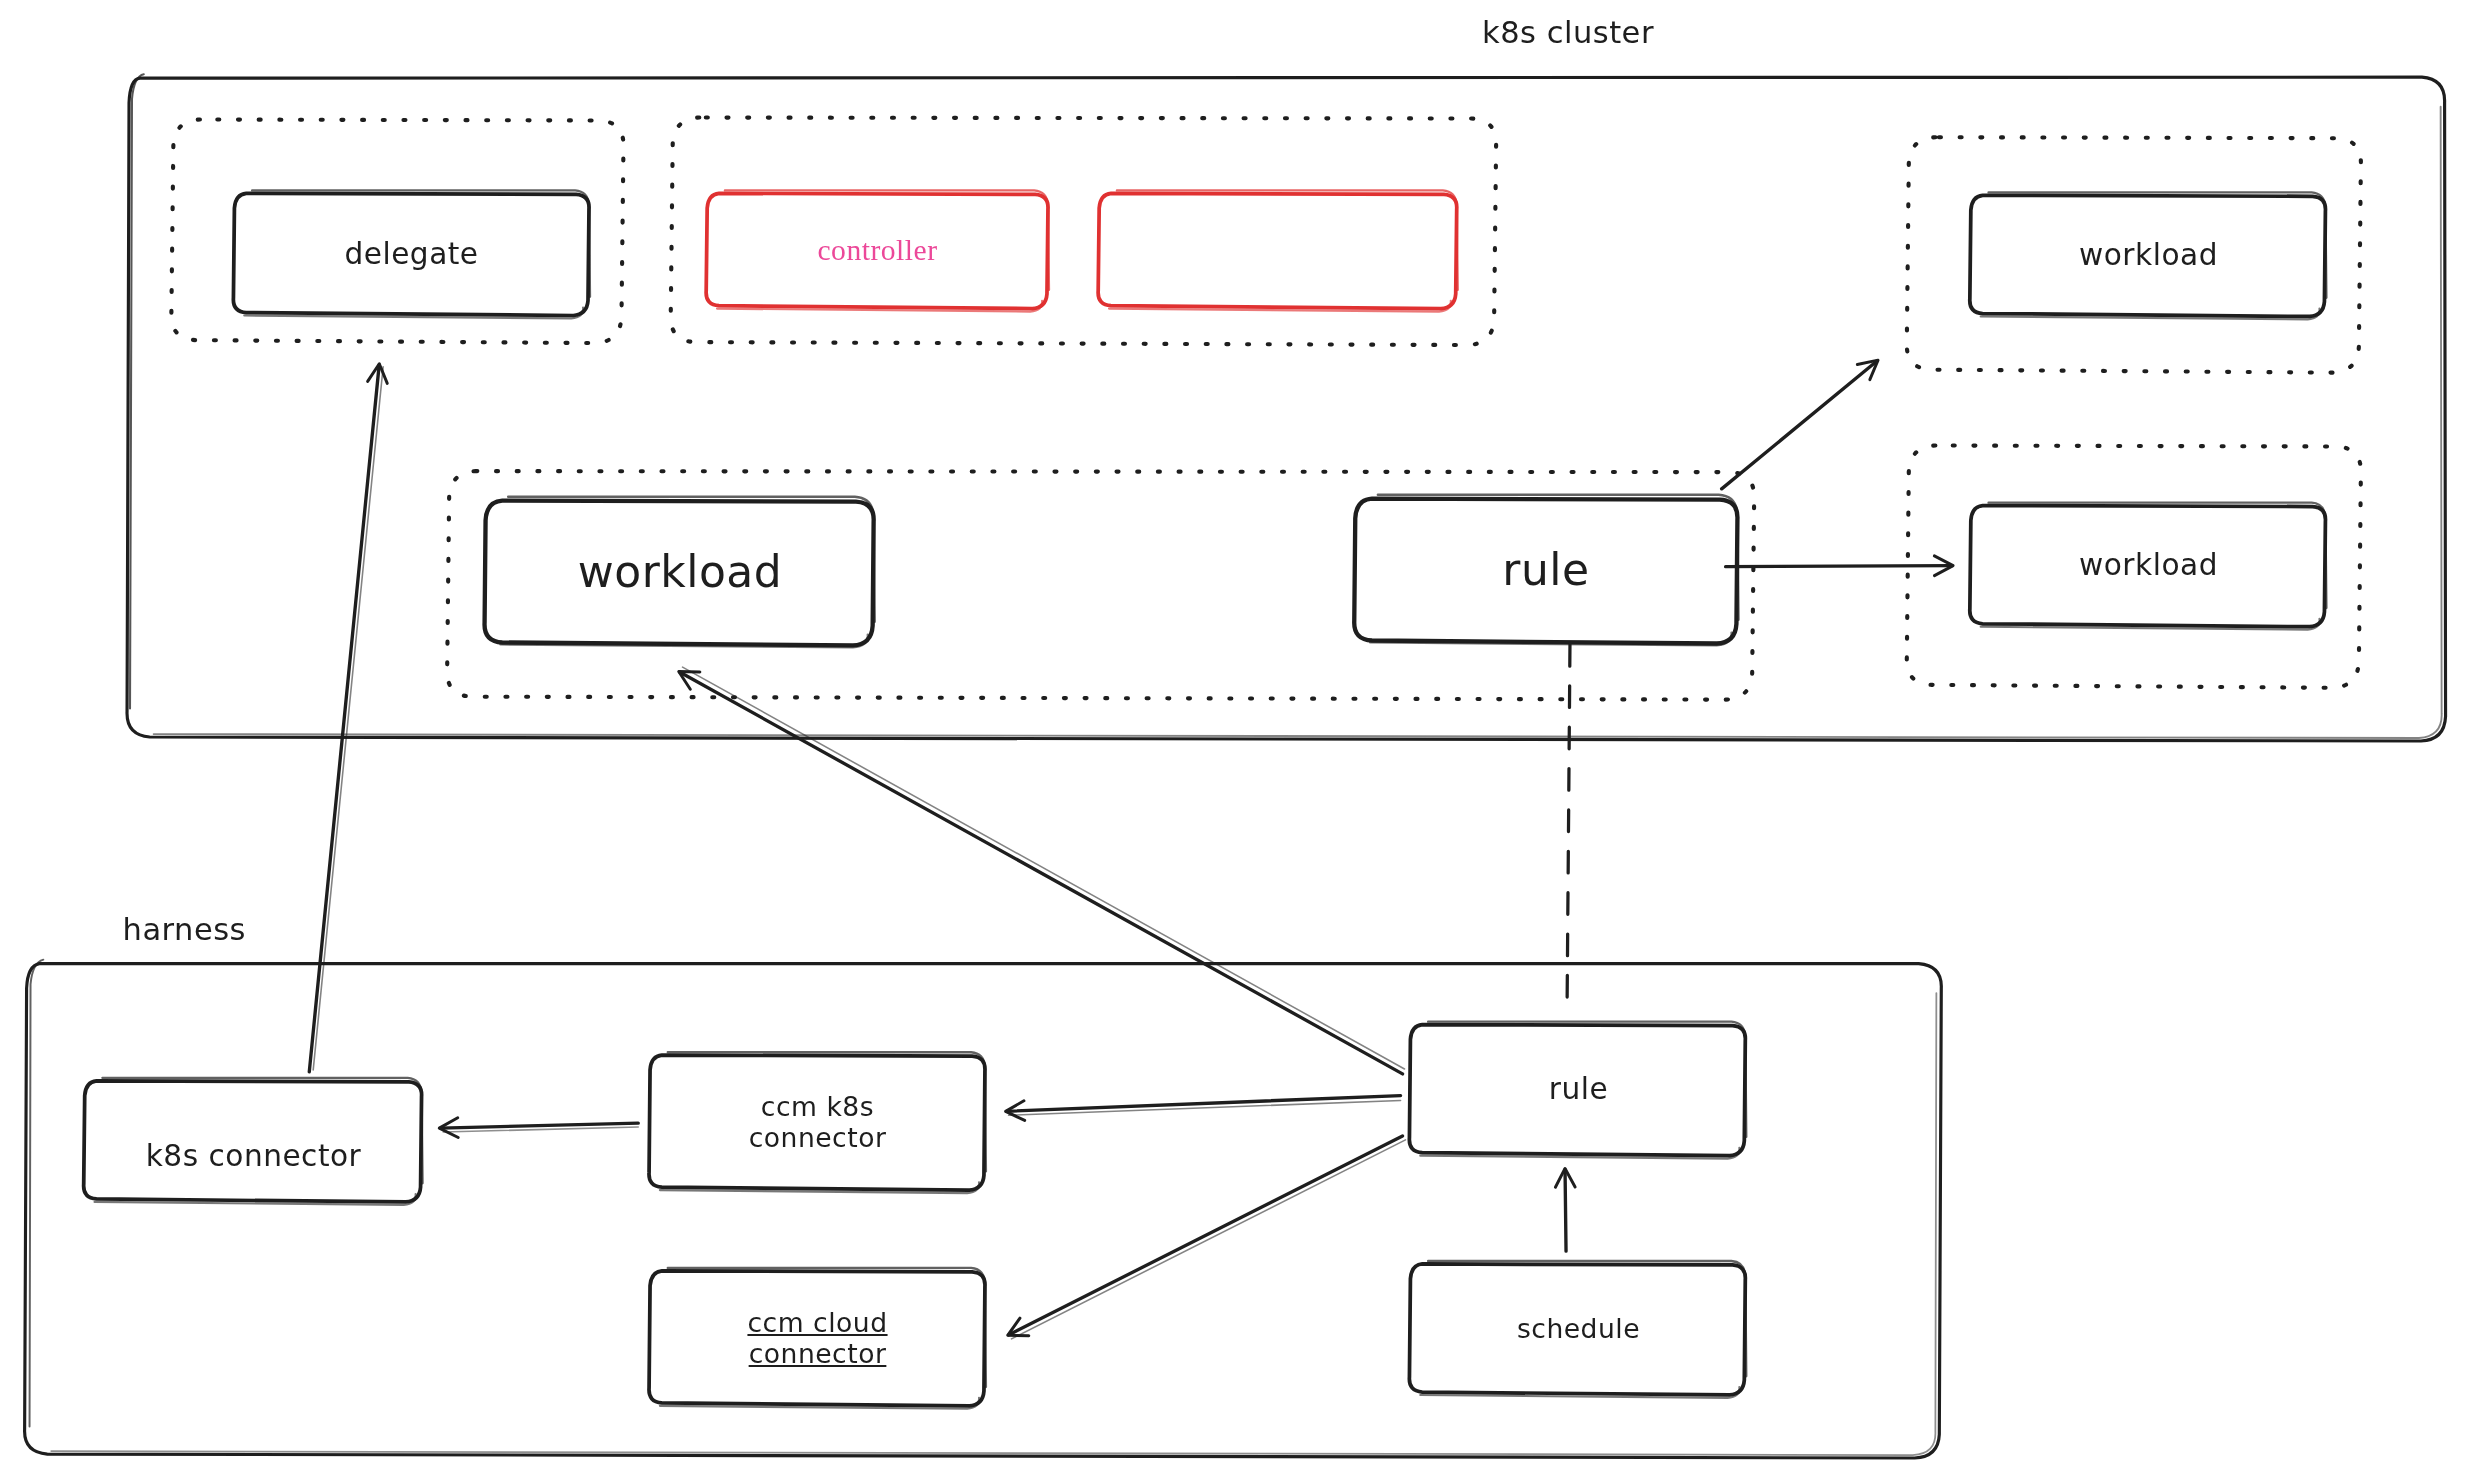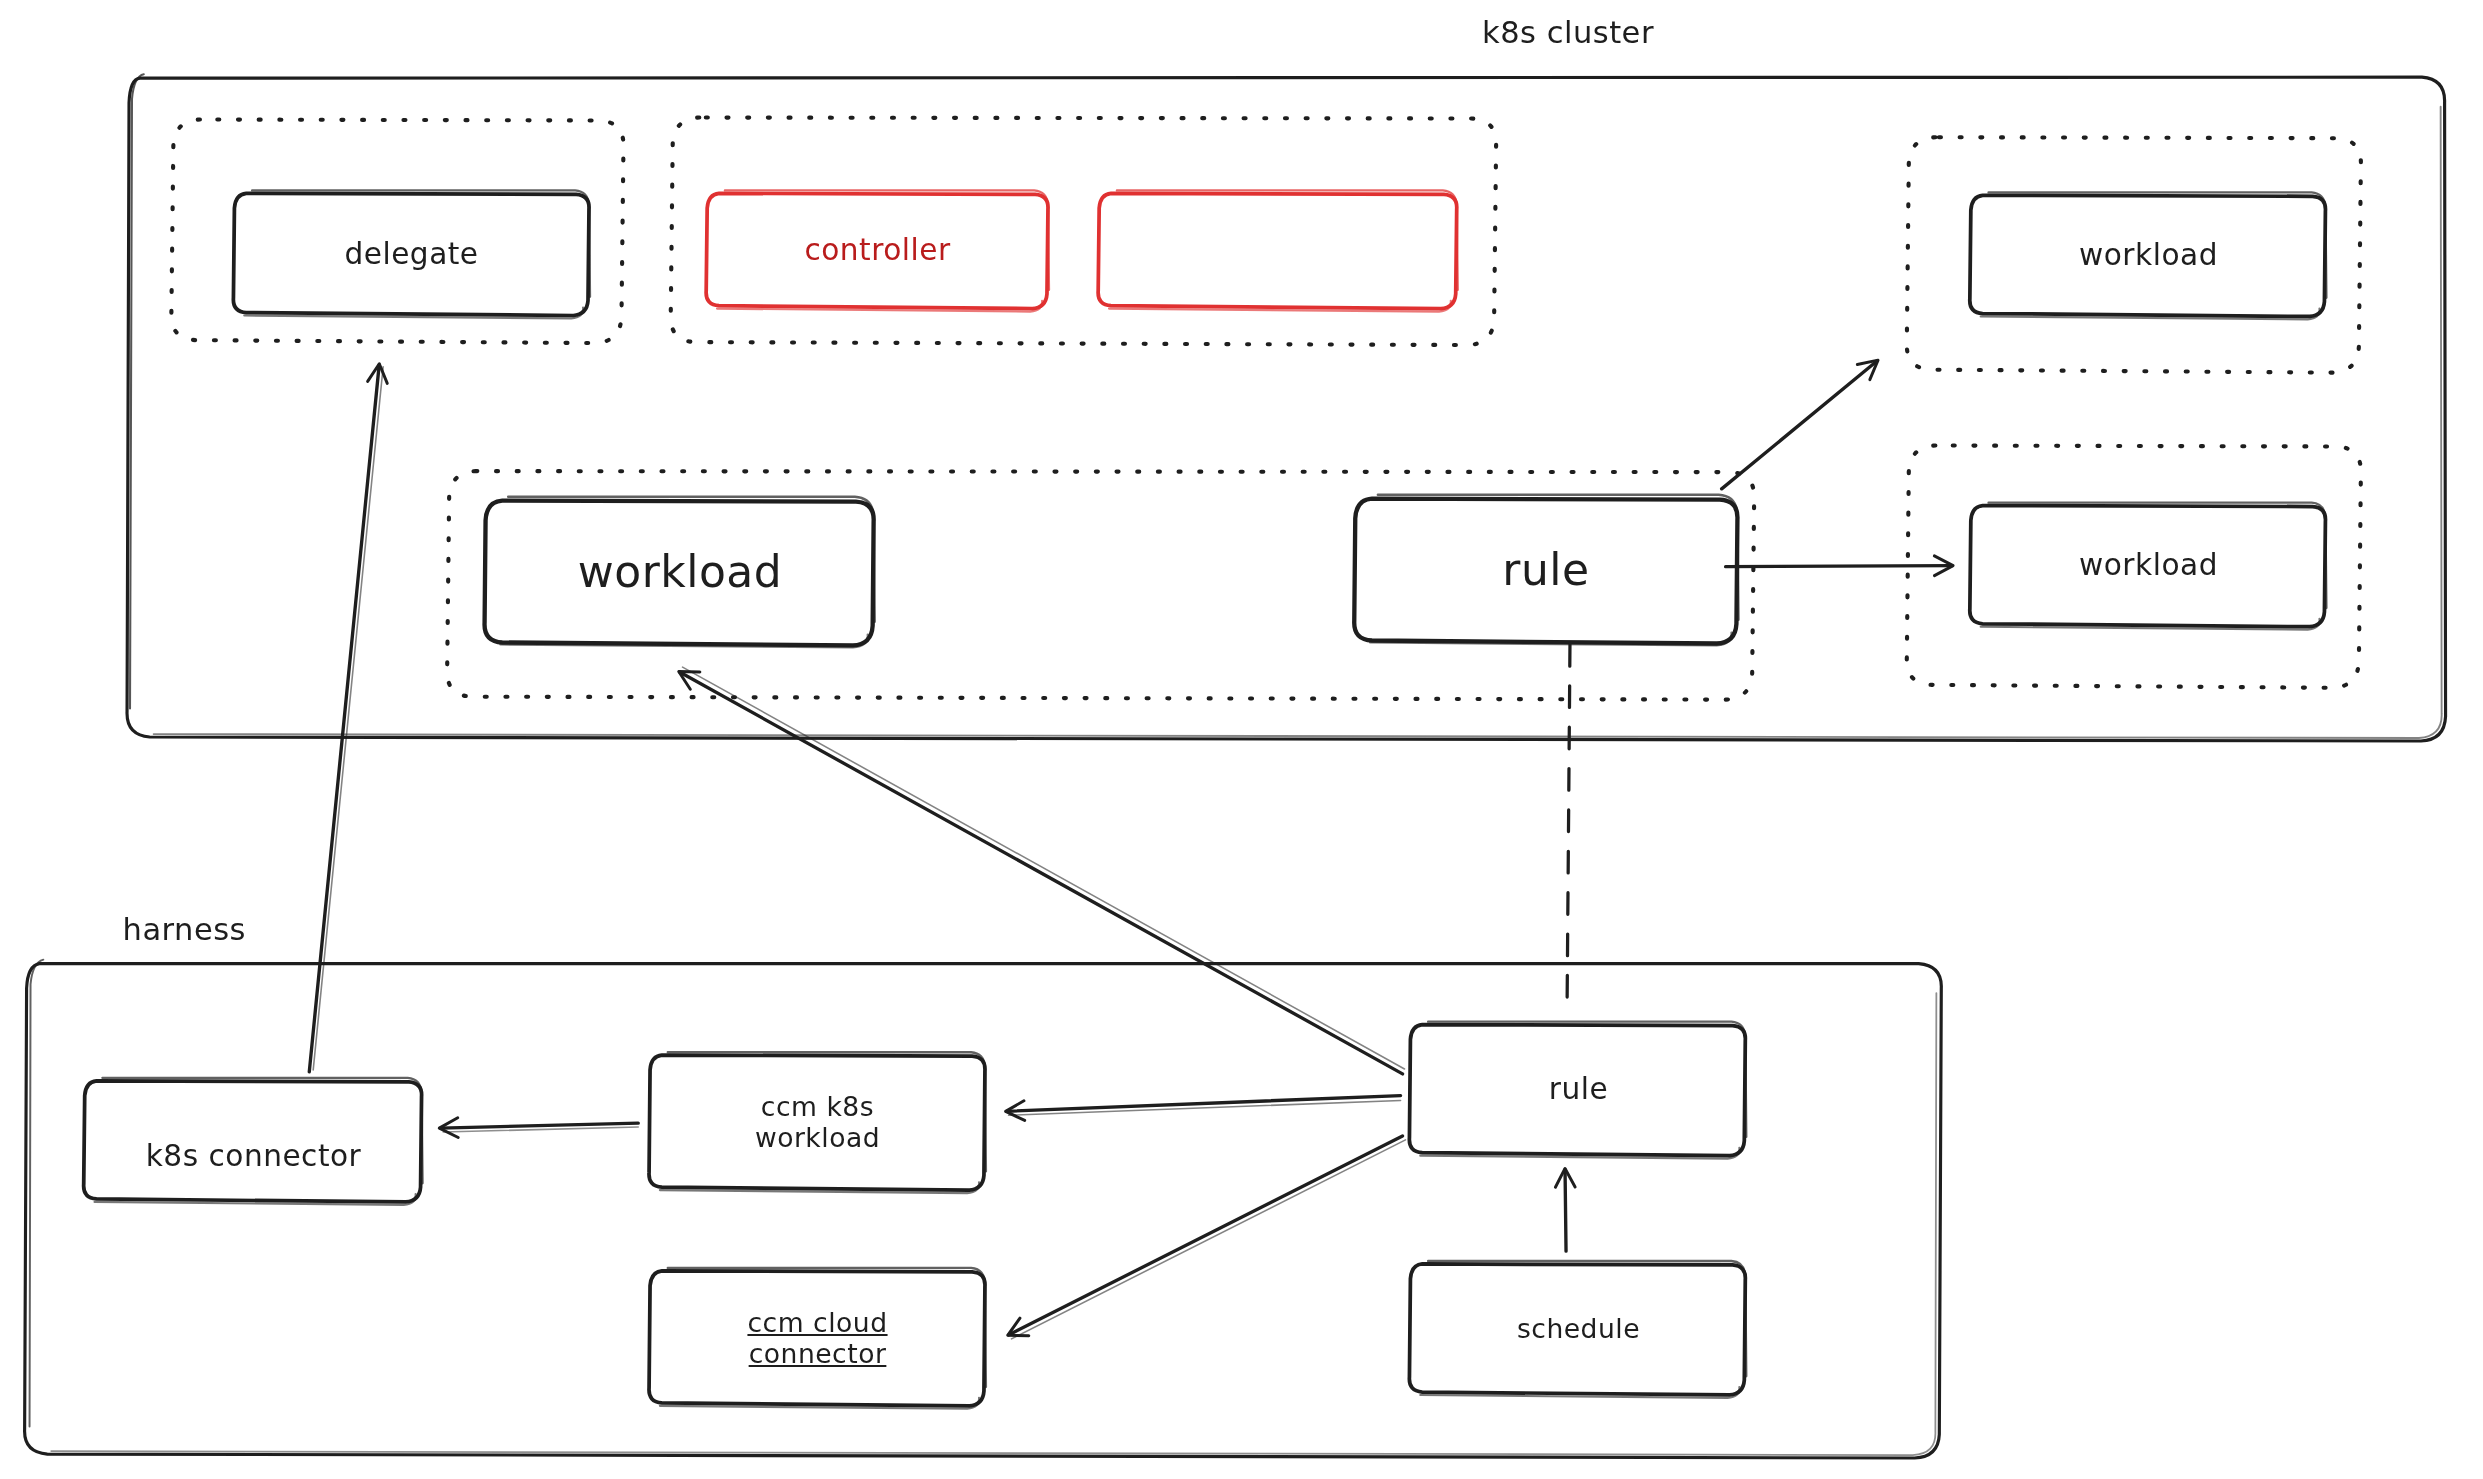--- a/index.html
+++ b/index.html
@@ -20,21 +20,21 @@
     white-space:pre;
     text-align:center;
     line-height:1.15;
     letter-spacing:0.5px;
     user-select:none;
   }
   .lbl.centerbox{
     display:flex;align-items:center;justify-content:center;
     flex-direction:column;
   }
-  .red{color:#b91c1c;}
+  .red{color:#ec4899;font-family:Liberation Serif, serif;}
   .grouplabel{font-size:30.5px;}
   .boxlabel{font-size:29.6px;}
   .boxlabel-lg{font-size:44px;}
   .boxlabel-sm{font-size:26.6px;}
 </style>
 </head>
 <body>
 
 <div id="stage">
 
@@ -205,21 +205,21 @@
 
   <div class="lbl boxlabel centerbox" style="left:1971px;top:505px;width:355px;height:121px;">workload</div>
 
   <div class="lbl boxlabel-lg centerbox" style="left:486px;top:500px;width:388px;height:145px;">workload</div>
 
   <div class="lbl boxlabel-lg centerbox" style="left:1355px;top:498px;width:382px;height:145px;">rule</div>
 
   <div class="lbl boxlabel centerbox" style="left:85px;top:1081px;width:337px;height:151px;">k8s connector</div>
 
   <div class="lbl boxlabel-sm centerbox" style="left:650px;top:1055px;width:335px;height:135px;">ccm k8s
-workload</div>
+connector</div>
 
   <div class="lbl boxlabel-sm centerbox" style="left:650px;top:1271px;width:335px;height:135px;text-decoration:underline;">ccm cloud
 connector</div>
 
   <div class="lbl boxlabel centerbox" style="left:1411px;top:1024px;width:335px;height:131px;">rule</div>
 
   <div class="lbl boxlabel-sm centerbox" style="left:1411px;top:1264px;width:335px;height:131px;">schedule</div>
 
 </div>
 

